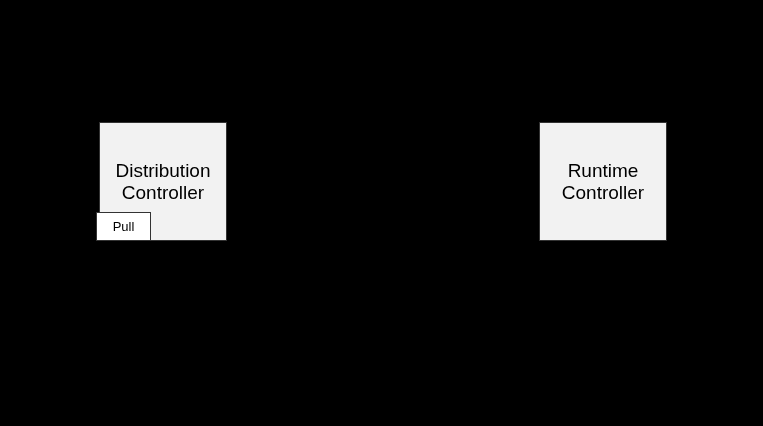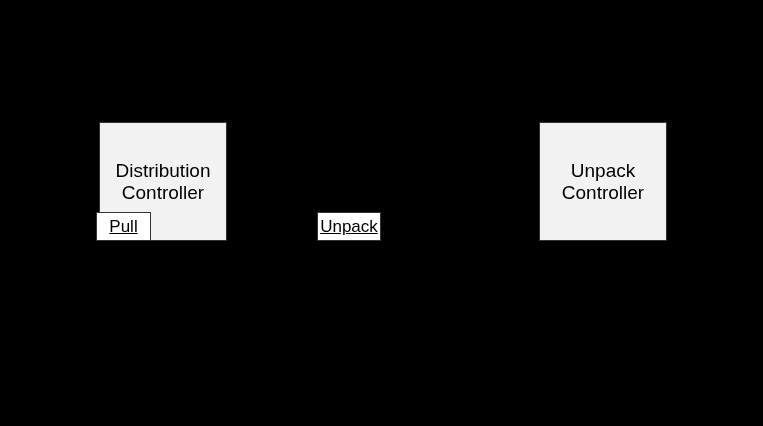--- a/index.html
+++ b/index.html
@@ -45,42 +45,38 @@
     top: 212px;
     height: 29px;
     box-sizing: border-box;
     background: var(--subnode-fill, #ffffff);
     border: 1px solid var(--border-color, #333333);
     display: flex;
     align-items: center;
     justify-content: center;
   }
   .subnode-label {
-    font-size: 17px;
+    font-size: 13px;
     color: var(--text-color, #000000);
-    text-decoration: underline;
   }
   .subnode-pull   { left: 96px;  width: 55px; }
   .subnode-unpack { left: 317px; width: 64px; }
 </style>
 </head>
 <body>
 
 <div class="diagram">
 
   <div class="node node-distribution">
     <div class="node-label">Distribution Controller</div>
   </div>
 
 
   <div class="node node-runtime">
-    <div class="node-label">Unpack Controller</div>
+    <div class="node-label">Runtime Controller</div>
   </div>
 
   <div class="subnode subnode-pull">
     <div class="subnode-label">Pull</div>
   </div>
 
-  <div class="subnode subnode-unpack">
-    <div class="subnode-label">Unpack</div>
-  </div>
 
 </div>
 
 </body></html>

